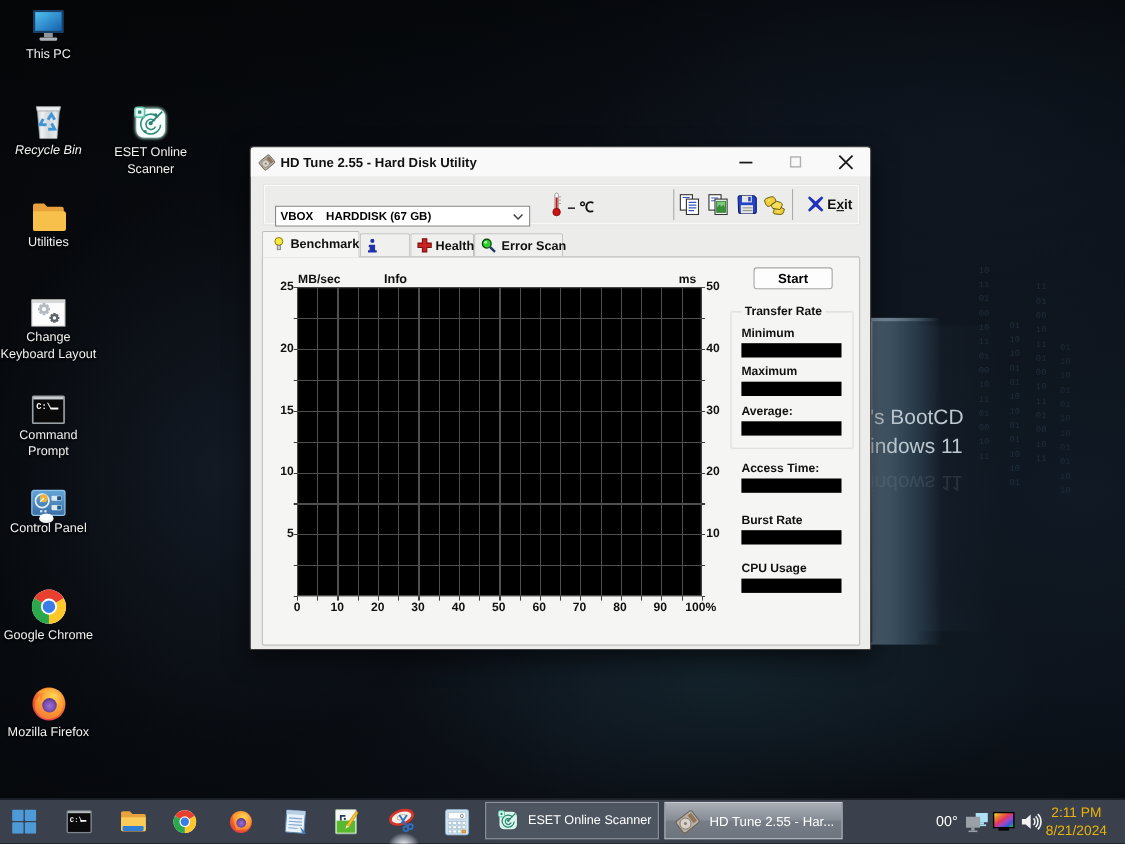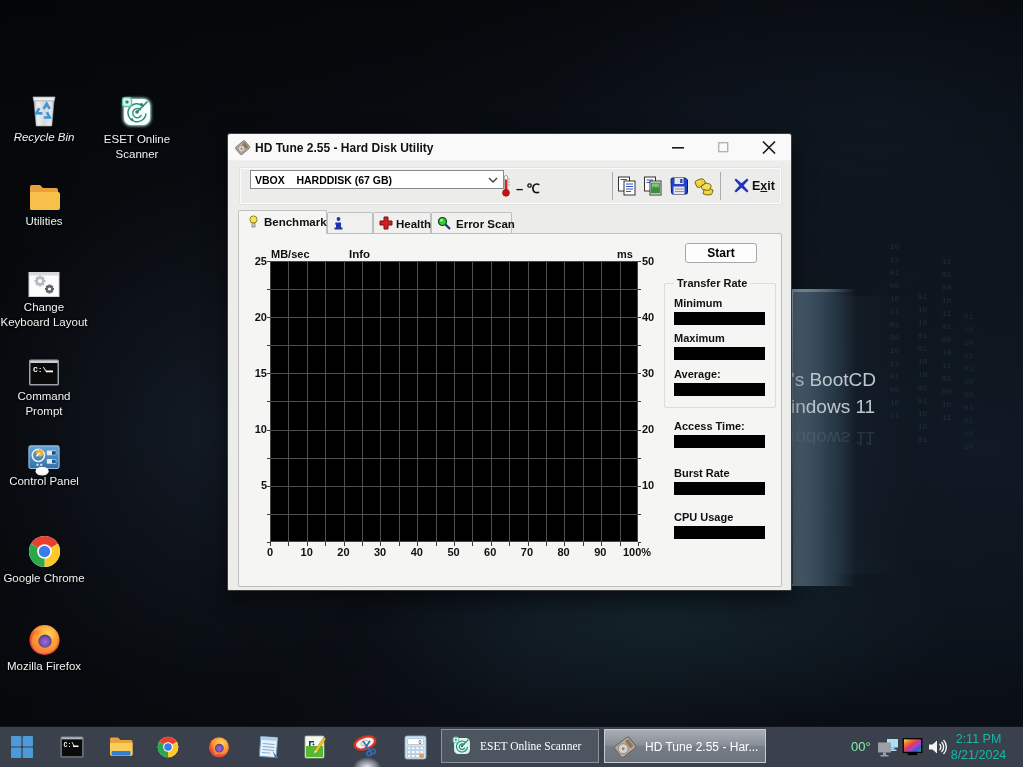--- a/index.html
+++ b/index.html
@@ -35,21 +35,21 @@
      box-shadow:0 8px 22px rgba(0,0,0,0.55);font-weight:bold; }
   #titlebar { position:absolute; left:0; top:0; width:100%; height:27px; background:#f9f9f9;
      border-radius:3px 3px 0 0; border-bottom:1px solid #f0f0f0; }
   #title { position:absolute; left:27px; top:7px; font-size:12px; color:#111; }
   .capbtn { position:absolute; top:0; height:27px; }
   
   .ctl { position:absolute; font-size:11px; color:#111; }
   #toolbox { position:absolute; left:11px; top:33px; width:543px; height:38px;
      border:1px solid #e3e3e3; border-radius:2px; box-shadow:inset 0 0 0 1px #fbfbfb; }
   
-  #combo { position:absolute; left:22px; top:36px; width:254px; height:19px; background:#fff;
+  #combo { position:absolute; left:22px; top:53px; width:232px; height:19px; background:#fff;
      border:1px solid #8a8a8a; }
   #combo .txt { position:absolute; left:4px; top:3px; font-size:10.5px; color:#000; }
   .tab { position:absolute; top:78px; height:21px; background:#f0f0ef; border:1px solid #bfbfbf;
      border-bottom:none; border-radius:2px 2px 0 0; font-size:12px; color:#111; }
   .tab.sel { top:76px; height:24px; background:#f5f5f4; z-index:3; }
   #tabpanel { position:absolute; left:10px; top:99px; width:544px; height:354px;
      background:#f5f5f4; border:1px solid #bfbfbf; border-radius:0 2px 2px 2px; }
   #graph { position:absolute; left:42px; top:127px; width:368px; height:281px; background-color:#000;
      background-image:
        repeating-linear-gradient(to right, #4f4f4f 0 1px, transparent 1px 18.4px),
@@ -80,20 +80,35 @@
   <div style="position:absolute; left:778px; top:289px; width:76px; height:3px;
      background:linear-gradient(90deg, #8fa2b0, rgba(80,96,108,0));"></div>
   <div class="walltext" style="left:791px; top:369px;">'s BootCD</div>
   <div class="walltext" style="left:791px; top:396px;">indows 11</div>
   <div class="wallrefl" style="left:791px; top:427px;">indows 11</div>
   <div class="bincol" style="left:888px; top:240px; height:310px;">1011010010110100101101001011</div>
   <div class="bincol" style="left:916px; top:290px; height:270px;">011010010110100101101001</div>
   <div class="bincol" style="left:940px; top:255px; height:300px;">11010010110100101101001011</div>
   <div class="bincol" style="left:962px; top:310px; height:240px; opacity:0.45;">0110100101101001011010</div>
 
+  <div class="dicon" style="left:-1px; top:8px;">
+    <svg width="34" height="32" viewBox="0 0 34 32">
+      <defs>
+          <linearGradient id="scr" x1="0" y1="0" x2="1" y2="1">
+        <stop offset="0" stop-color="#4fc0ef"></stop>
+            <stop offset="1" stop-color="#1660ae"></stop>
+          </linearGradient>
+        </defs>
+      <rect x="3" y="1" width="28" height="21" rx="1" fill="#1a3f66"></rect>
+      <rect x="5" y="3" width="24" height="17" fill="url(#scr)"></rect>
+      <rect x="13" y="22" width="8" height="4" fill="#8e979e"></rect>
+      <rect x="9" y="26" width="16" height="3" rx="1" fill="#aab2b9"></rect>
+    </svg>
+    <div class="dlabel">This PC</div>
+  </div>
   <div class="dicon" style="left:-1px; top:95px;font-style:italic;">
     <svg width="30" height="32" viewBox="0 0 30 32">
       <defs>
           <linearGradient id="bin" x1="0" y1="0" x2="1" y2="0">
         <stop offset="0" stop-color="#c3c8cc"></stop>
             <stop offset="0.2" stop-color="#eef0f2"></stop>
         <stop offset="0.5" stop-color="#d4d8dc"></stop>
             <stop offset="0.85" stop-color="#e6e9eb"></stop>
         <stop offset="1" stop-color="#b4bac0"></stop>
           </linearGradient>
@@ -494,21 +509,21 @@
           <rect x="7.7" y="15.8" width="3.2" height="2.6"></rect>
           <rect x="11.9" y="15.8" width="3.2" height="2.6"></rect>
           <rect x="16.1" y="15.8" width="3.2" height="2.6"></rect>
         <rect x="3.5" y="19.6" width="3.2" height="2.6"></rect>
           <rect x="7.7" y="19.6" width="3.2" height="2.6"></rect>
           <rect x="11.9" y="19.6" width="3.2" height="2.6"></rect>
       </g>
       <rect x="16.1" y="19.6" width="3.2" height="2.6" fill="#f2a33c" stroke="#c07818" stroke-width="0.5"></rect>
     </svg>
     
-    <div class="taskbtn" style="left:441px; width:158px; background:#4d5560; border:1px solid #8d939c;font-family:Liberation Serif, serif;">
+    <div class="taskbtn" style="left:441px; width:158px; background:#4d5560; border:1px solid #8d939c;">
       <svg style="position:absolute; left:9px; top:5px;" width="22" height="22" viewBox="0 0 36 34">
         <rect x="5" y="4" width="26" height="26" rx="7" fill="#d9f6ec"></rect>
         <g fill="none" stroke="#2a8371" stroke-width="1.8">
           <path d="M24.5 11.5 A9 9 0 1 0 27 18.4"></path>
           <path d="M21.8 15.1 A4.6 4.6 0 1 0 22.5 20"></path>
         </g>
         <line x1="18" y1="17" x2="28.5" y2="6.5" stroke="#2a8371" stroke-width="1.8"></line>
         <circle cx="18" cy="17" r="2" fill="#2a8371"></circle>
         <rect x="3.5" y="2.5" width="9" height="9" rx="2.5" fill="#d9f6ec" stroke="#5fc4ad" stroke-width="1.4"></rect>
         <rect x="6.5" y="5.5" width="3" height="3" rx="0.8" fill="#2a8371"></rect>
@@ -521,21 +536,21 @@
         <g transform="rotate(-38 12 12)">
           <rect x="3" y="5.5" width="18" height="13.5" rx="2" fill="#b9b1a4" stroke="#6a645c" stroke-width="1"></rect>
           <circle cx="9.5" cy="12.2" r="5" fill="#d8d2c8" stroke="#7a736a" stroke-width="0.7"></circle>
           <circle cx="9.5" cy="12.2" r="1.4" fill="#8a8378"></circle>
           <rect x="15.5" y="7.5" width="4" height="9" fill="#93755a"></rect>
         </g>
       </svg>
       <span style="position:absolute; left:40px; top:10px; white-space:nowrap; font-size:12px;">HD Tune 2.55 - Har...</span>
     </div>
     
-    <div style="position:absolute; left:851px; top:12px; font-size:13px; color:#86efac;">00°</div>
+    <div style="position:absolute; left:851px; top:12px; font-size:13px; color:#ffffff;">00°</div>
     <svg class="tbicon" style="left:878px; top:12px;" width="21" height="18" viewBox="0 0 21 18">
       <rect x="9" y="0" width="11" height="8.5" fill="#aee0f5"></rect>
       <rect x="12.5" y="8.5" width="4" height="2" fill="#aee0f5"></rect>
       <rect x="10.5" y="10.5" width="8" height="1.5" fill="#aee0f5"></rect>
       <rect x="0" y="3.5" width="13" height="10" fill="#9aa0a6"></rect>
       <rect x="5" y="13.5" width="3" height="2.5" fill="#9aa0a6"></rect>
       <rect x="2.5" y="16" width="8" height="1.5" fill="#9aa0a6"></rect>
     </svg>
     <svg class="tbicon" style="left:902px; top:10px;" width="21" height="20" viewBox="0 0 22 20">
       <rect x="0.7" y="0.7" width="20.6" height="15.6" fill="#000"></rect>
@@ -555,15 +570,15 @@
     </defs>
       </svg>
     <svg class="tbicon" style="left:928px; top:11px;" width="20" height="18" viewBox="0 0 20 18">
       <path d="M1 6.5 h3.5 L9 2.5 v13 L4.5 11.5 H1 Z" fill="#f2f2f2"></path>
       <g stroke="#f2f2f2" stroke-width="1.4" fill="none">
         <path d="M11.5 6 a4 4 0 0 1 0 6"></path>
         <path d="M13.5 4 a7 7 0 0 1 0 10"></path>
         <path d="M15.5 2 a10 10 0 0 1 0 14"></path>
       </g>
     </svg>
-    <div style="position:absolute; left:945px; top:4px; width:67px; text-align:center; color:#14b8a6; font-size:12.5px; line-height:16px;">2:11 PM<br>8/21/2024</div>
+    <div style="position:absolute; left:945px; top:4px; width:67px; text-align:center; color:#eab308; font-size:12.5px; line-height:16px;">2:11 PM<br>8/21/2024</div>
   </div>
 </div>
 
 </body></html>

